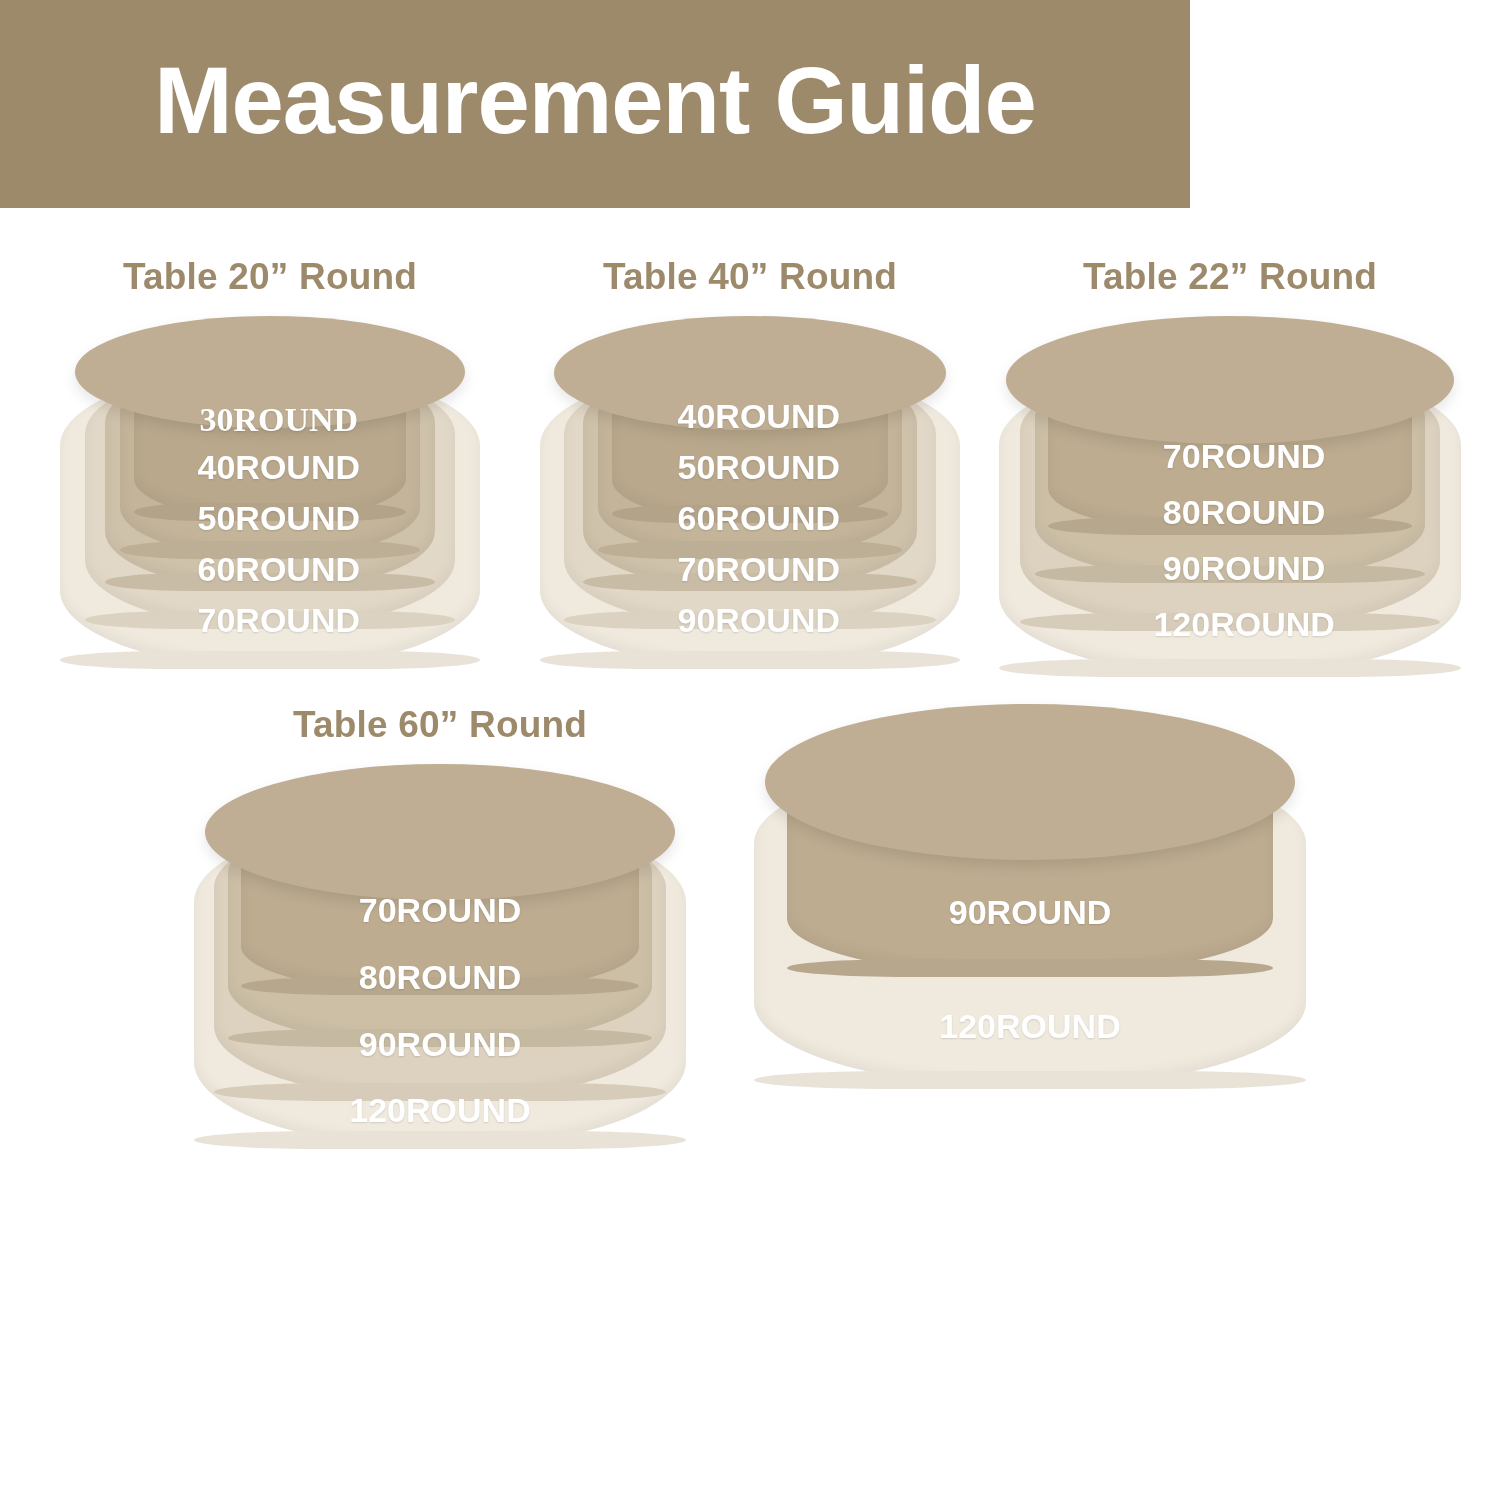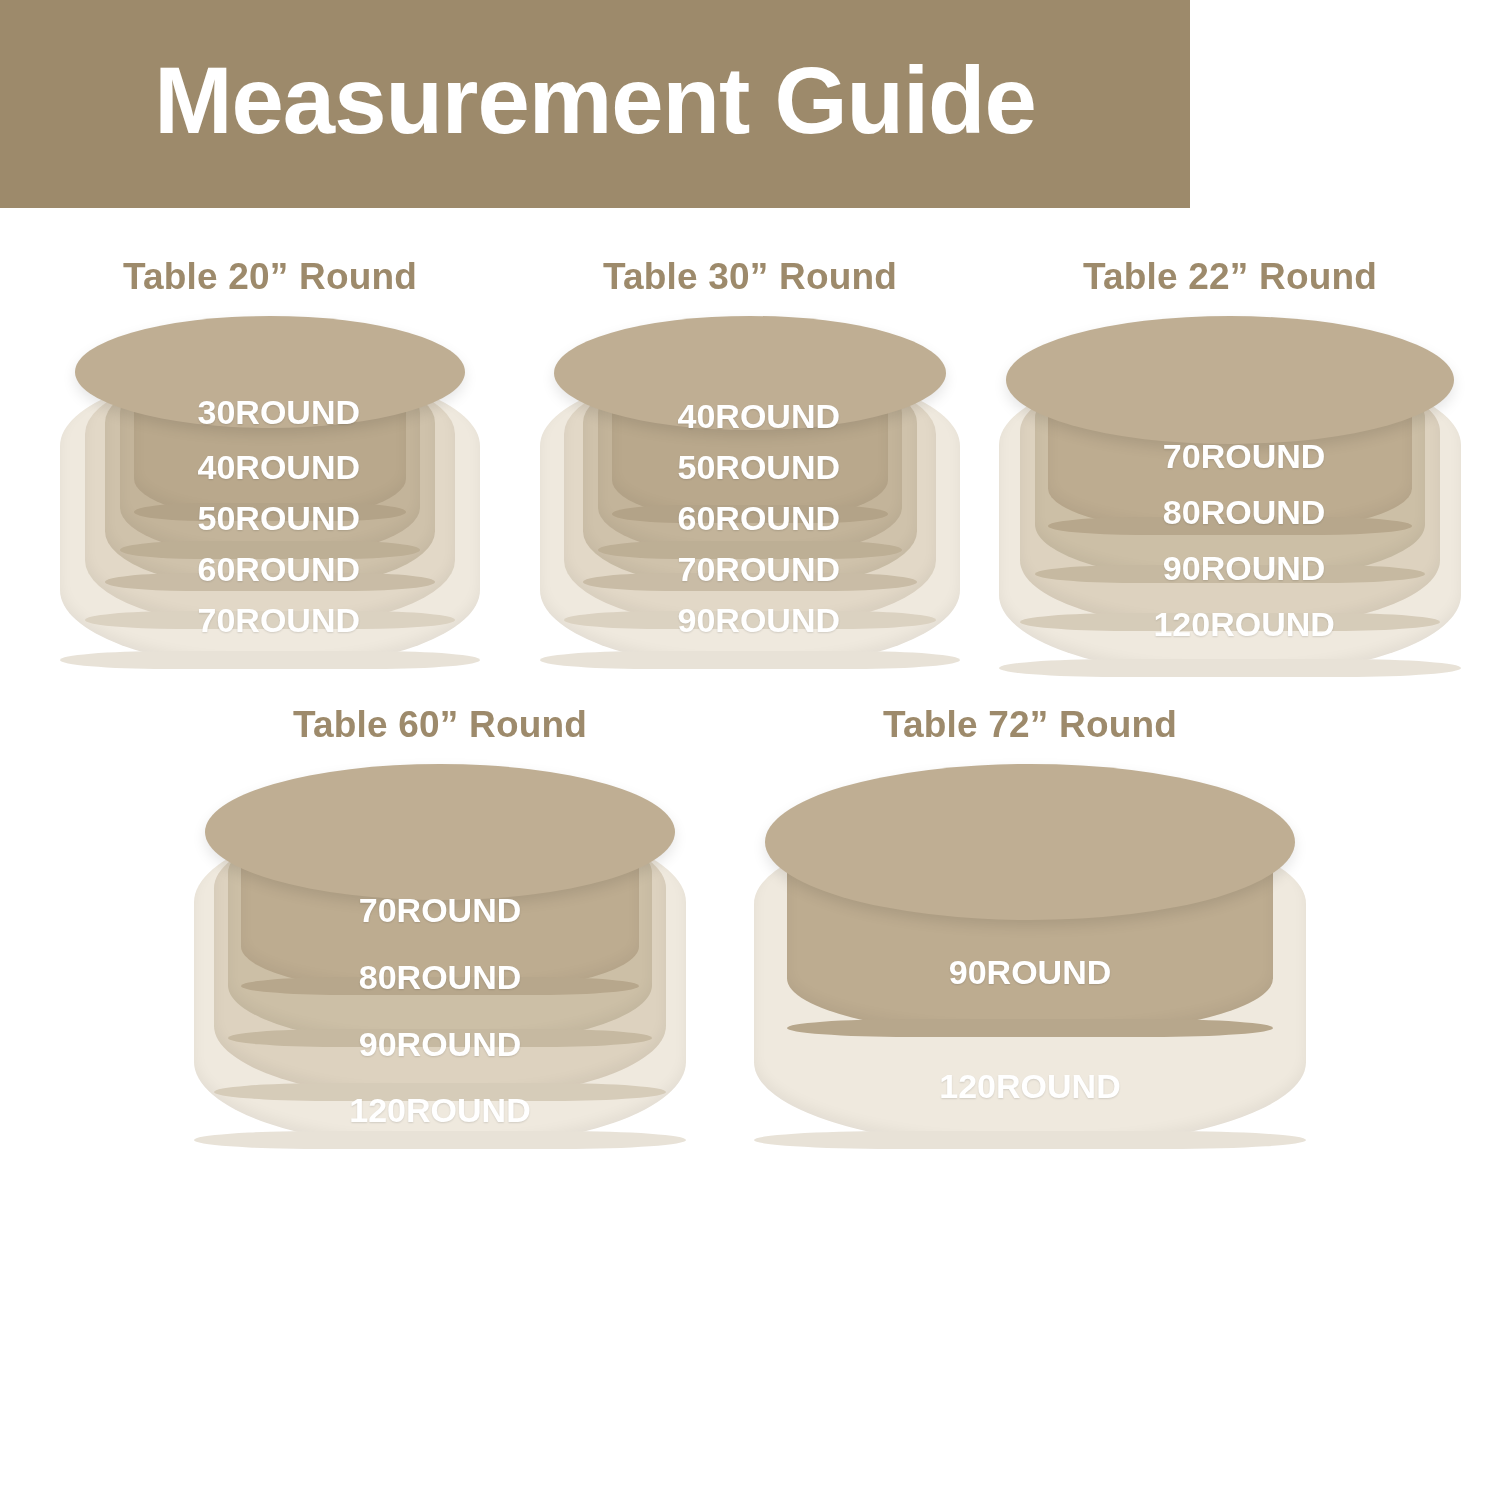--- a/index.html
+++ b/index.html
@@ -148,31 +148,31 @@
     <div class="cell">
       <div class="cell-title">Table 20” Round</div>
       <div class="figure" style="width:440px;height:370px;">
         <div class="skirt" style="width:420px;height:300px;top:52px;background:#efe9de;"></div>
         <div class="skirt" style="width:370px;height:262px;top:50px;background:#e2d8c7;"></div>
         <div class="skirt" style="width:330px;height:226px;top:48px;background:#cfc2ab;"></div>
         <div class="skirt" style="width:300px;height:196px;top:46px;background:#c3b49a;"></div>
         <div class="skirt" style="width:272px;height:160px;top:44px;background:#b9a88c;"></div>
         <div class="tabletop" style="width:390px;height:112px;top:0;"></div>
         <div class="labels">
-          <span class="size-label" style="left:52%;top:96px;">30ROUND</span>
+          <span class="size-label" style="left:52%;top:104px;font-family:Liberation Serif, serif;">30ROUND</span>
           <span class="size-label" style="left:52%;top:151px;">40ROUND</span>
           <span class="size-label" style="left:52%;top:202px;">50ROUND</span>
           <span class="size-label" style="left:52%;top:253px;">60ROUND</span>
           <span class="size-label" style="left:52%;top:304px;">70ROUND</span>
         </div>
       </div>
     </div>
 
     <div class="cell">
-      <div class="cell-title">Table 30” Round</div>
+      <div class="cell-title">Table 40” Round</div>
       <div class="figure" style="width:440px;height:370px;">
         <div class="skirt" style="width:420px;height:300px;top:52px;background:#efe9de;"></div>
         <div class="skirt" style="width:372px;height:262px;top:50px;background:#e2d8c7;"></div>
         <div class="skirt" style="width:334px;height:226px;top:48px;background:#cfc2ab;"></div>
         <div class="skirt" style="width:304px;height:196px;top:46px;background:#c3b49a;"></div>
         <div class="skirt" style="width:276px;height:162px;top:44px;background:#b9a88c;"></div>
         <div class="tabletop" style="width:392px;height:114px;top:0;"></div>
         <div class="labels">
           <span class="size-label" style="left:52%;top:100px;">40ROUND</span>
           <span class="size-label" style="left:52%;top:151px;">50ROUND</span>
@@ -214,21 +214,20 @@
         <div class="labels">
           <span class="size-label" style="left:50%;top:146px;">70ROUND</span>
           <span class="size-label" style="left:50%;top:213px;">80ROUND</span>
           <span class="size-label" style="left:50%;top:280px;">90ROUND</span>
           <span class="size-label" style="left:50%;top:346px;">120ROUND</span>
         </div>
       </div>
     </div>
 
     <div class="cell" style="width:620px;">
-      <div class="cell-title">Table 72” Round</div>
       <div class="figure" style="width:560px;height:400px;">
         <div class="skirt" style="width:552px;height:330px;top:54px;background:#efe9de;"></div>
         <div class="skirt" style="width:486px;height:222px;top:50px;background:#bdac90;"></div>
         <div class="tabletop" style="width:530px;height:156px;top:0;"></div>
         <div class="labels">
           <span class="size-label" style="left:50%;top:208px;">90ROUND</span>
           <span class="size-label" style="left:50%;top:322px;">120ROUND</span>
         </div>
       </div>
     </div>

